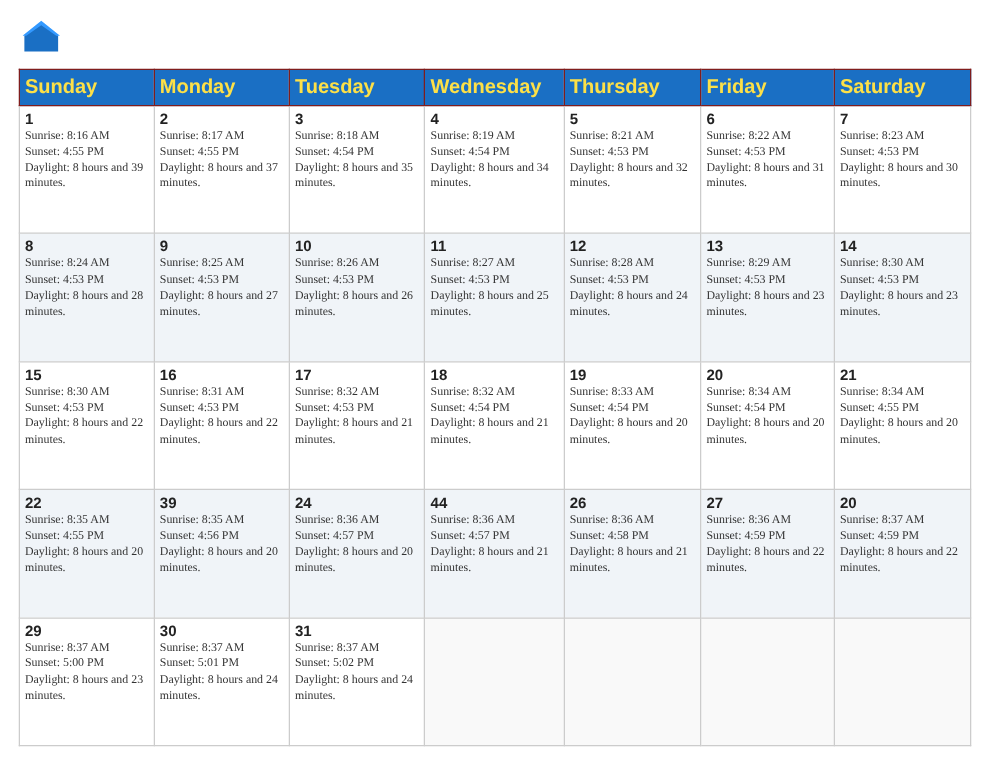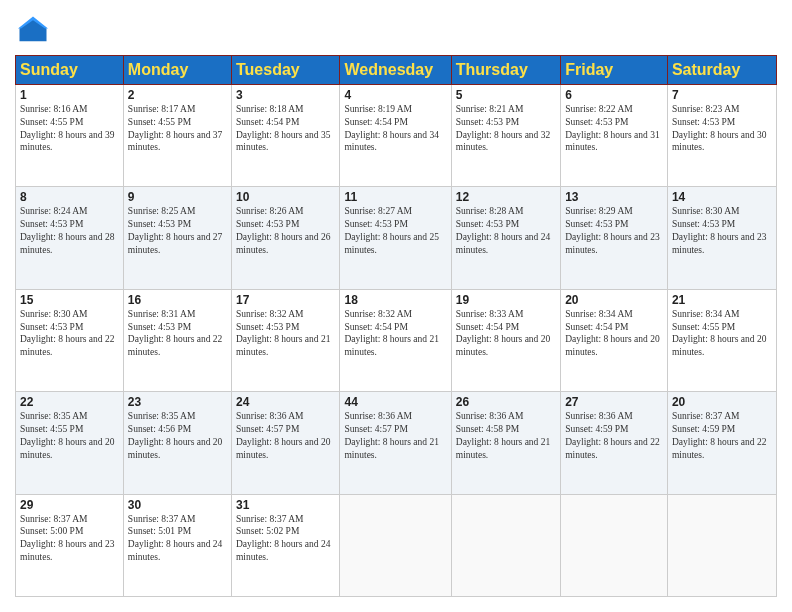--- a/index.html
+++ b/index.html
@@ -224,21 +224,21 @@
             <span class="day-num">21</span>
             <div class="day-info">Sunrise: 8:34 AM<br>Sunset: 4:55 PM<br>Daylight: 8 hours and 20 minutes.</div>
           </td>
         </tr>
         <tr>
           <td>
             <span class="day-num">22</span>
             <div class="day-info">Sunrise: 8:35 AM<br>Sunset: 4:55 PM<br>Daylight: 8 hours and 20 minutes.</div>
           </td>
           <td>
-            <span class="day-num">23</span>
+            <span class="day-num">39</span>
             <div class="day-info">Sunrise: 8:35 AM<br>Sunset: 4:56 PM<br>Daylight: 8 hours and 20 minutes.</div>
           </td>
           <td>
             <span class="day-num">24</span>
             <div class="day-info">Sunrise: 8:36 AM<br>Sunset: 4:57 PM<br>Daylight: 8 hours and 20 minutes.</div>
           </td>
           <td>
             <span class="day-num">44</span>
             <div class="day-info">Sunrise: 8:36 AM<br>Sunset: 4:57 PM<br>Daylight: 8 hours and 21 minutes.</div>
           </td>

